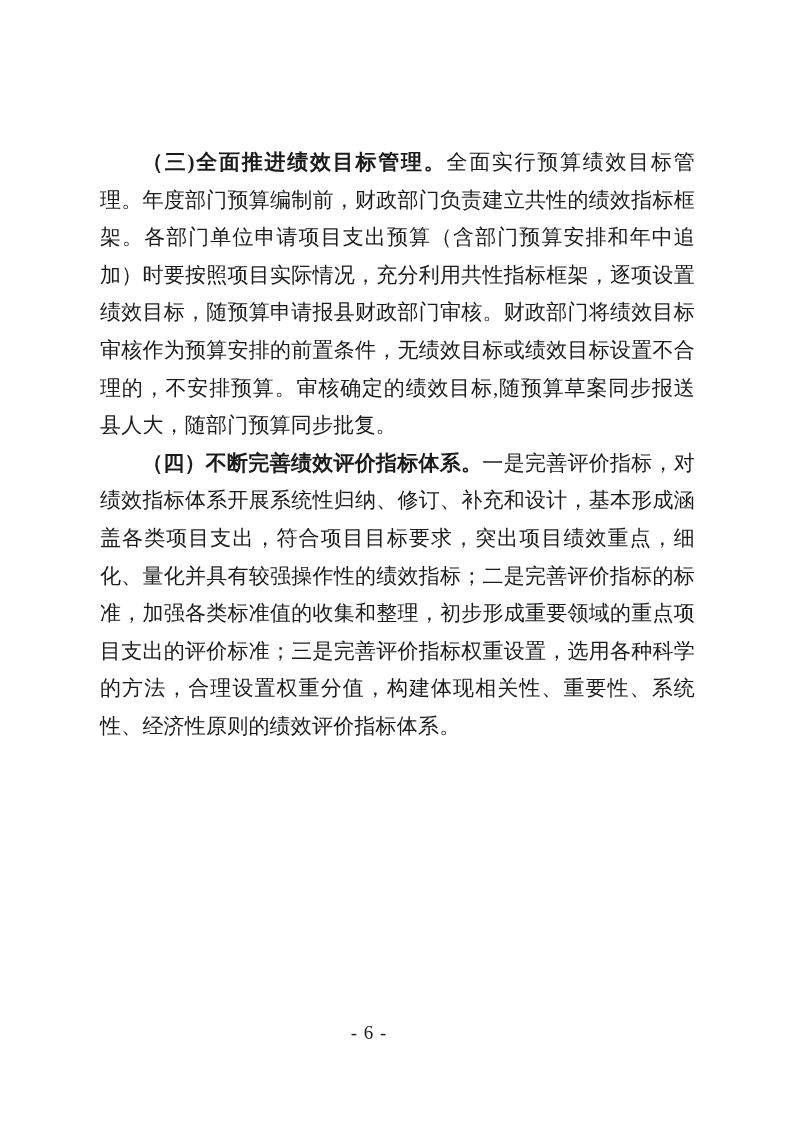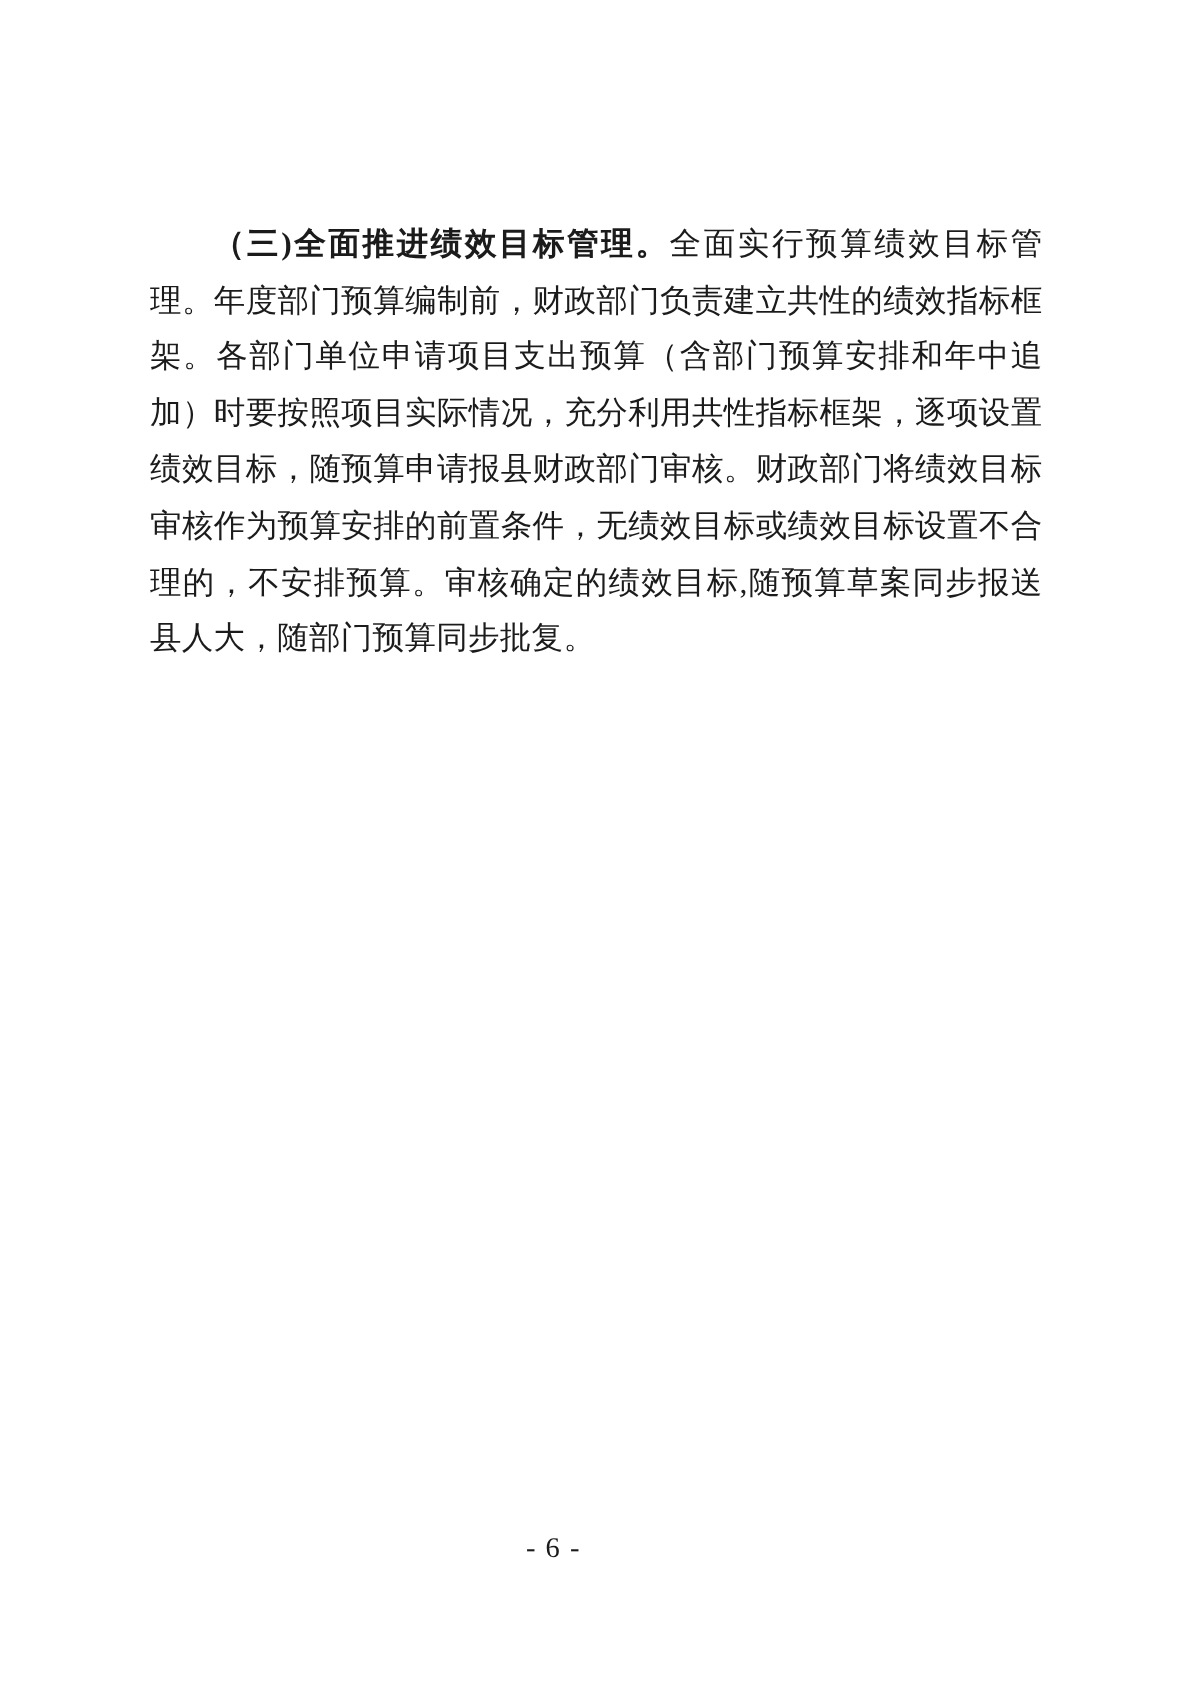--- a/index.html
+++ b/index.html
@@ -48,19 +48,20 @@
 </style>
 </head>
 <body>
 
 <div class="page">
 
   <div class="content">
 
     <p class="para"><span class="para-head">（三)全面推进绩效目标管理。</span><span>全面实行预算绩效目标管理。年度部门预算编制前，财政部门负责建立共性的绩效指标框架。各部门单位申请项目支出预算（含部门预算安排和年中追加）时要按照项目实际情况，充分利用共性指标框架，逐项设置绩效目标，随预算申请报县财政部门审核。财政部门将绩效目标审核作为预算安排的前置条件，无绩效目标或绩效目标设置不合理的，不安排预算。审核确定的绩效目标,随预算草案同步报送县人大，随部门预算同步批复。</span></p>
 
+    <p class="para"><span class="para-head">（四）不断完善绩效评价指标体系。</span><span>一是完善评价指标，对绩效指标体系开展系统性归纳、修订、补充和设计，基本形成涵盖各类项目支出，符合项目目标要求，突出项目绩效重点，细化、量化并具有较强操作性的绩效指标；二是完善评价指标的标准，加强各类标准值的收集和整理，初步形成重要领域的重点项目支出的评价标准；三是完善评价指标权重设置，选用各种科学的方法，合理设置权重分值，构建体现相关性、重要性、系统性、经济性原则的绩效评价指标体系。</span></p>
 
 
   </div>
 
   <div class="page-number">- 6 -</div>
 
 </div>
 
 </body></html>

